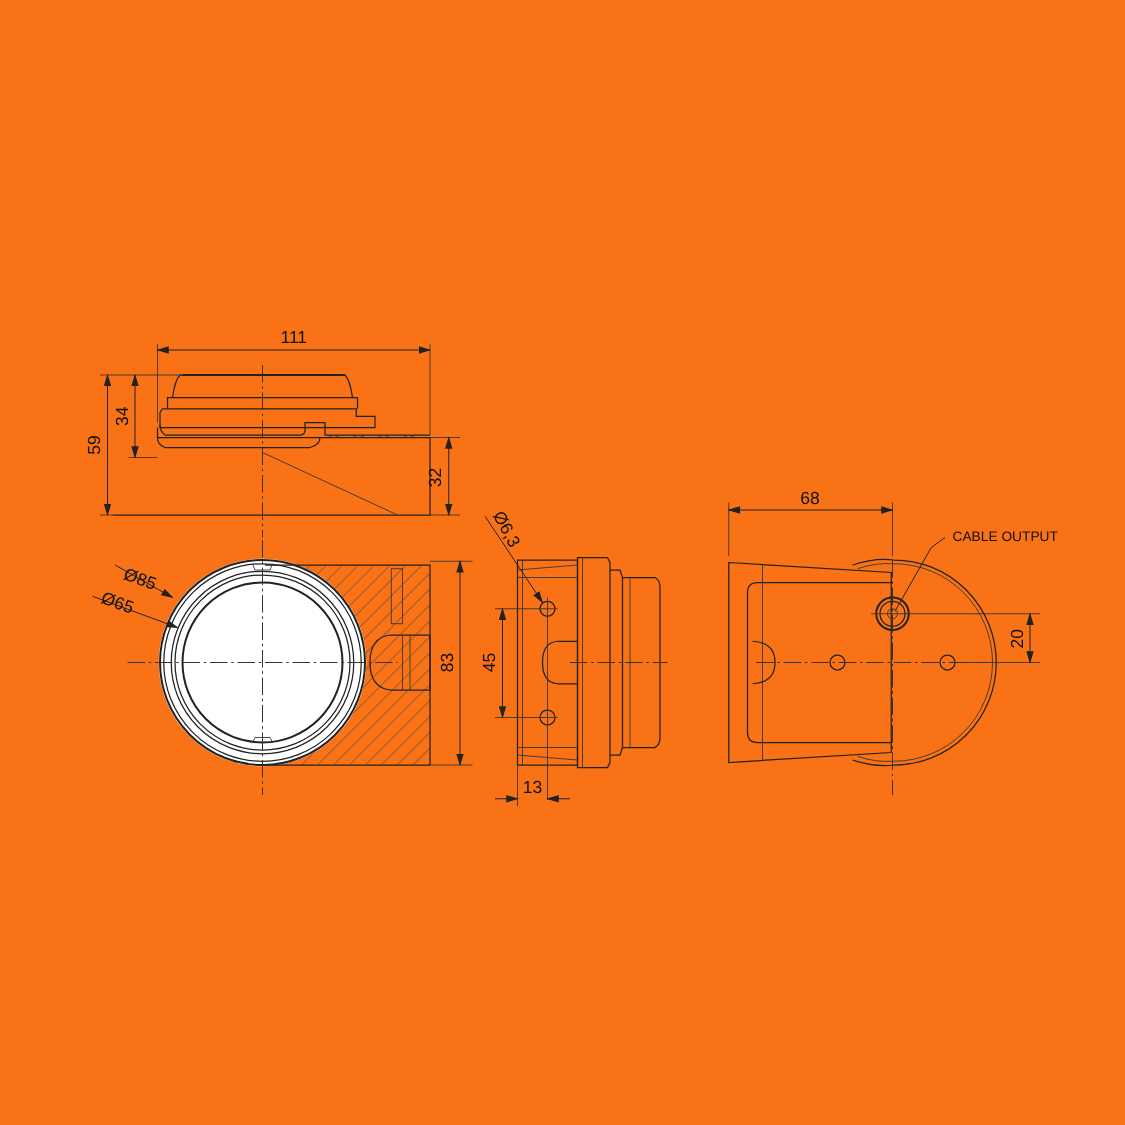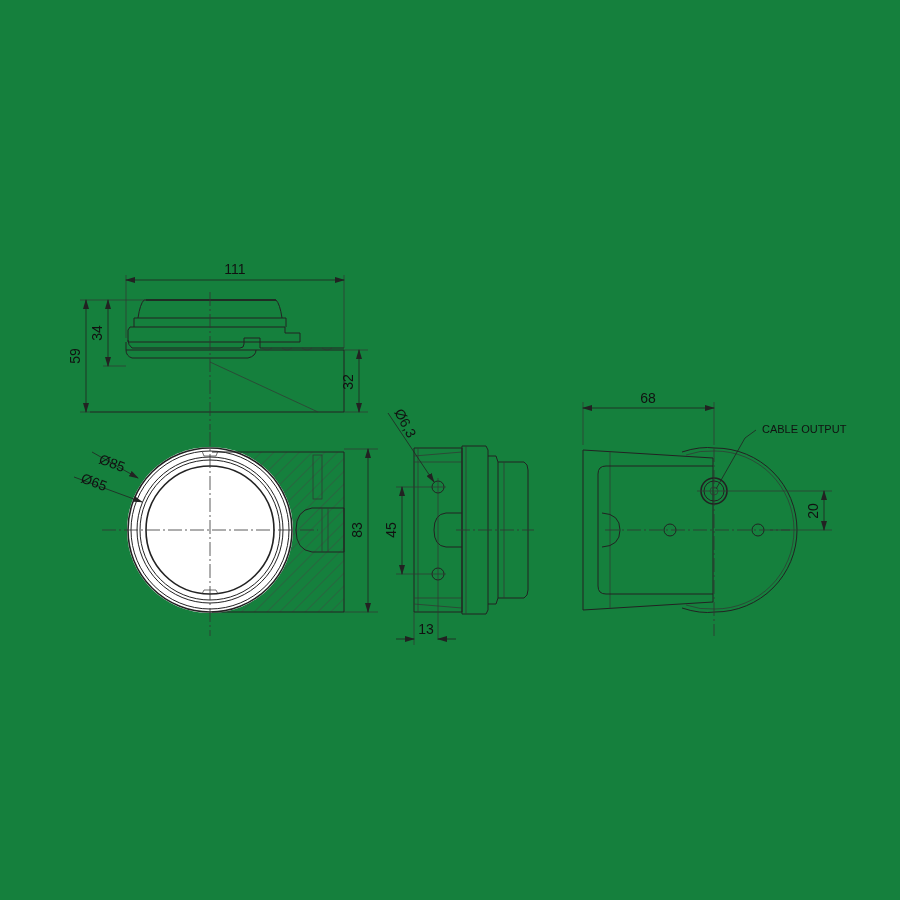--- a/index.html
+++ b/index.html
@@ -1,16 +1,16 @@
 <!DOCTYPE html>
 <html><head>
 <meta charset="utf-8">
 <style>
   html, body { margin: 0; padding: 0; background: #ffffff; }
-  #canvas { position: relative; width: 900px; height: 900px; background: #15803d; overflow: hidden; }
+  #canvas { position: relative; width: 900px; height: 900px; background: #f97316; overflow: hidden; }
   svg { position: absolute; left: 0; top: 0; }
   .ln { stroke: #222; stroke-width: 1; fill: none; }
   .thk { stroke: #222; stroke-width: 1.6; fill: none; }
   .thin { stroke: #333; stroke-width: 0.7; fill: none; }
   .ctr { stroke: #333; stroke-width: 0.8; fill: none; stroke-dasharray: 14 3 2 3; }
   .dim { stroke: #222; stroke-width: 0.8; fill: none; }
   .hatch { stroke: #444; stroke-width: 0.8; }
   .txt { font-family: "Liberation Sans", sans-serif; font-size: 14px; fill: #111; }
   .txt-sm { font-family: "Liberation Sans", sans-serif; font-size: 11px; fill: #111; }
 </style>

